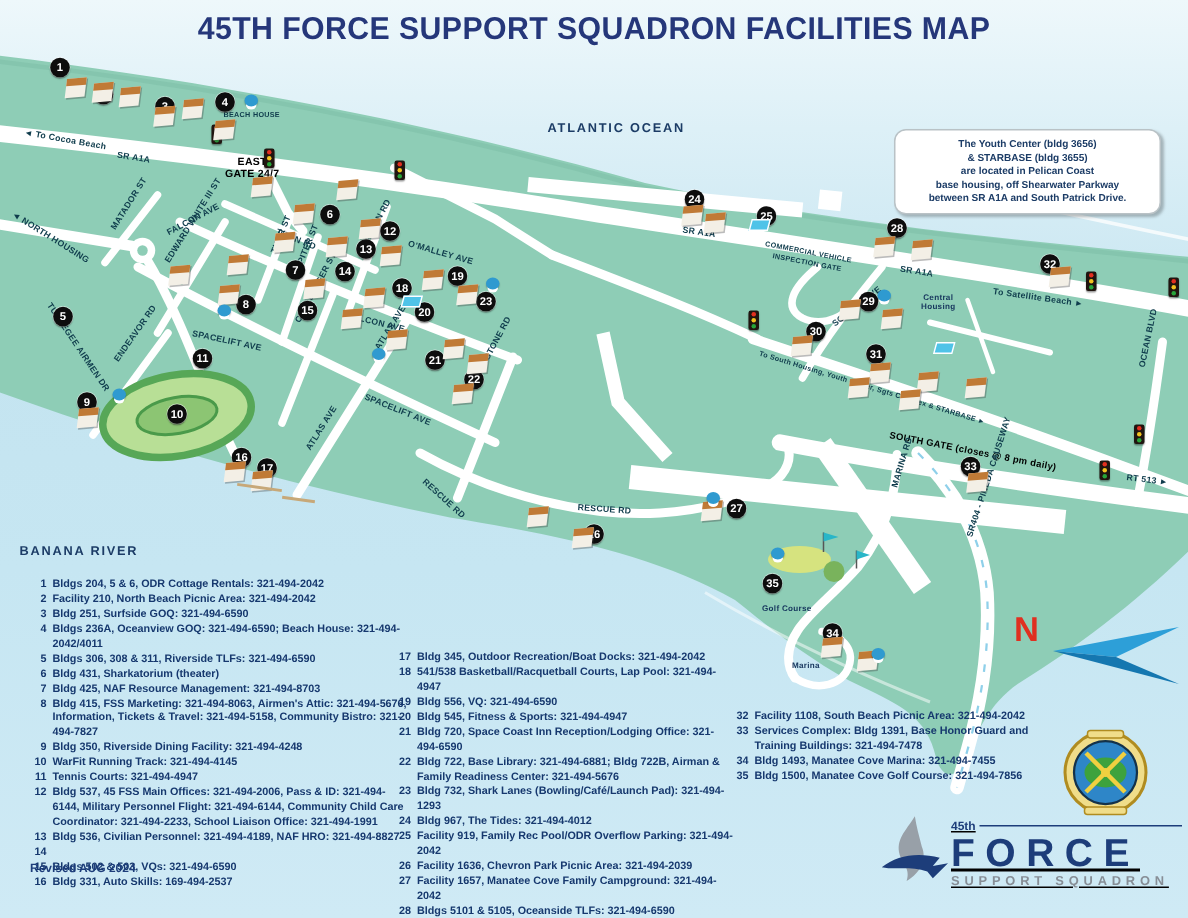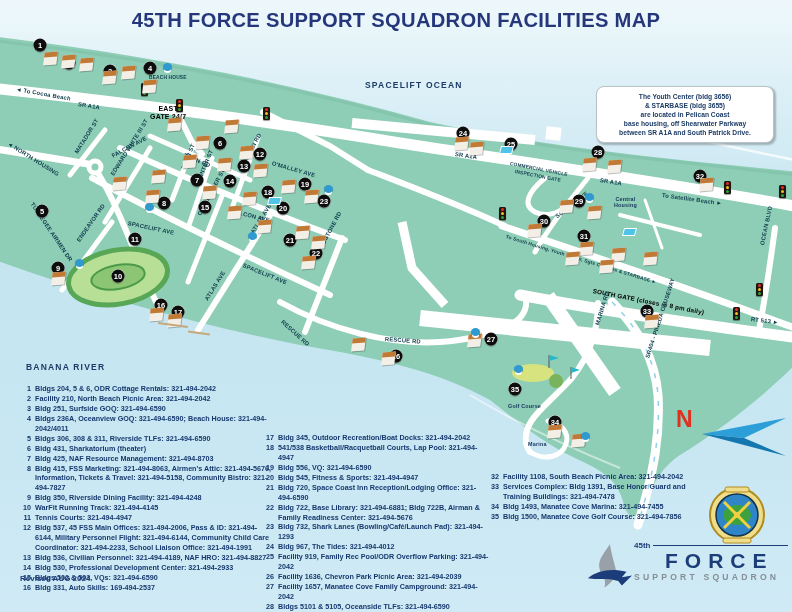--- a/index.html
+++ b/index.html
@@ -45,27 +45,27 @@
   .lrow{display:flex;font-size:7.2px;line-height:1.38;color:#16386e;font-weight:600;}
   .lnum{width:13px;min-width:13px;text-align:right;margin-right:4px;font-weight:800;}
   
   #footer{position:absolute;left:20px;top:574px;z-index:4;display:flex;align-items:baseline;gap:10px;}
   #site{font-size:15px;font-weight:800;color:#1d3d7a;letter-spacing:-.2px;}
   #revised{font-size:8px;font-weight:700;color:#1d3d7a;}
   
   #compass-n{position:absolute;left:676px;top:406px;z-index:4;font-size:23px;font-weight:800;color:#e03020;}
   #compass-arrow{position:absolute;left:698px;top:412px;z-index:4;}
   
-  #logo{position:absolute;left:586px;top:541px;width:202px;z-index:4;display:flex;}
+  #logo{position:absolute;left:586px;top:541px;width:202px;z-index:4;display:flex;align-items:center;text-decoration:underline;}
   #logo-flame{width:46px;height:56px;flex:none;margin-right:2px;}
   #logo-text{flex:1;}
   #logo-unit-row{display:flex;align-items:center;}
   #logo-unit{font-size:8px;font-weight:800;color:#1d3d7a;margin-right:3px;}
   #logo-unit-row .rule{flex:1;height:1.5px;background:#1d3d7a;}
-  #logo-name{font-size:21px;font-weight:800;color:#1d3d7a;letter-spacing:7px;line-height:1;margin-left:31px;}
+  #logo-name{font-size:26px;font-weight:800;color:#1d3d7a;letter-spacing:7px;line-height:1;}
   #logo-sub{font-size:8.6px;font-weight:800;color:#878e96;letter-spacing:3.2px;margin-top:1px;}
   #badge{position:absolute;left:708px;top:486px;z-index:4;}
 </style>
 </head>
 <body>
 
 <div id="screen">
 
   <svg id="basemap" width="792" height="612" viewBox="0 0 792 612">
 
@@ -135,22 +135,22 @@
       <line x1="549" y1="355" x2="549" y2="368" stroke="#555" stroke-width="1"></line>
       <polygon points="549,355 559,358 549,361" fill="#29b6c8"></polygon>
       <line x1="571" y1="367" x2="571" y2="379" stroke="#555" stroke-width="1"></line>
       <polygon points="571,367 580,370 571,373" fill="#29b6c8"></polygon>
     </g>
   </svg>
 
   <div id="page-title">45TH FORCE SUPPORT SQUADRON FACILITIES MAP</div>
 
   <div id="map-items">
-    <div class="mlabel water" style="left:365px;top:80px">SPACELIFT OCEAN</div>
-    <div class="mlabel water" style="left:26px;top:362px">BANANA RIVER</div>
+    <div class="mlabel water" style="left:365px;top:80px">ATLANTIC OCEAN</div>
+    <div class="mlabel water" style="left:13px;top:362px">BANANA RIVER</div>
   <div class="mlabel " style="left: 16px; top: 86px; transform: rotate(10deg);">◄ To Cocoa Beach</div>
       <div class="mlabel " style="left: 78px; top: 101px; transform: rotate(9deg);">SR A1A</div>
       <div class="mlabel tiny" style="left: 149px; top: 75px;">BEACH HOUSE</div>
       <div class="mlabel gate" style="left: 150px; top: 105px;">EAST
 GATE 24/7</div>
       <div class="mlabel " style="left: 8px; top: 140px; transform: rotate(32deg);">◄ NORTH HOUSING</div>
       <div class="mlabel " style="left: 76px; top: 150px; transform: rotate(-58deg);">MATADOR ST</div>
       <div class="mlabel " style="left: 112px; top: 153px; transform: rotate(-28deg);">FALCON AVE</div>
       <div class="mlabel " style="left: 184px; top: 152px; transform: rotate(22deg);">TITAN RD</div>
       <div class="mlabel " style="left: 183px; top: 166px; transform: rotate(-68deg);">THOR ST</div>
@@ -377,21 +377,20 @@
       <div class="lrow">
         <span class="lnum">12</span>
         <span class="ltxt">Bldg 537, 45 FSS Main Offices: 321-494-2006, Pass &amp; ID: 321-494-6144, Military Personnel Flight: 321-494-6144, Community Child Care Coordinator: 321-494-2233, School Liaison Office: 321-494-1991</span>
       </div>
       <div class="lrow">
         <span class="lnum">13</span>
         <span class="ltxt">Bldg 536, Civilian Personnel: 321-494-4189, NAF HRO: 321-494-8827</span>
       </div>
       <div class="lrow">
         <span class="lnum">14</span>
-        <span class="ltxt">Bldg 530, Professional Development Center: 321-494-2933</span>
       </div>
       <div class="lrow">
         <span class="lnum">15</span>
         <span class="ltxt">Bldgs 502 &amp; 503, VQs: 321-494-6590</span>
       </div>
       <div class="lrow">
         <span class="lnum">16</span>
         <span class="ltxt">Bldg 331, Auto Skills: 169-494-2537</span>
       </div>
     </div>

